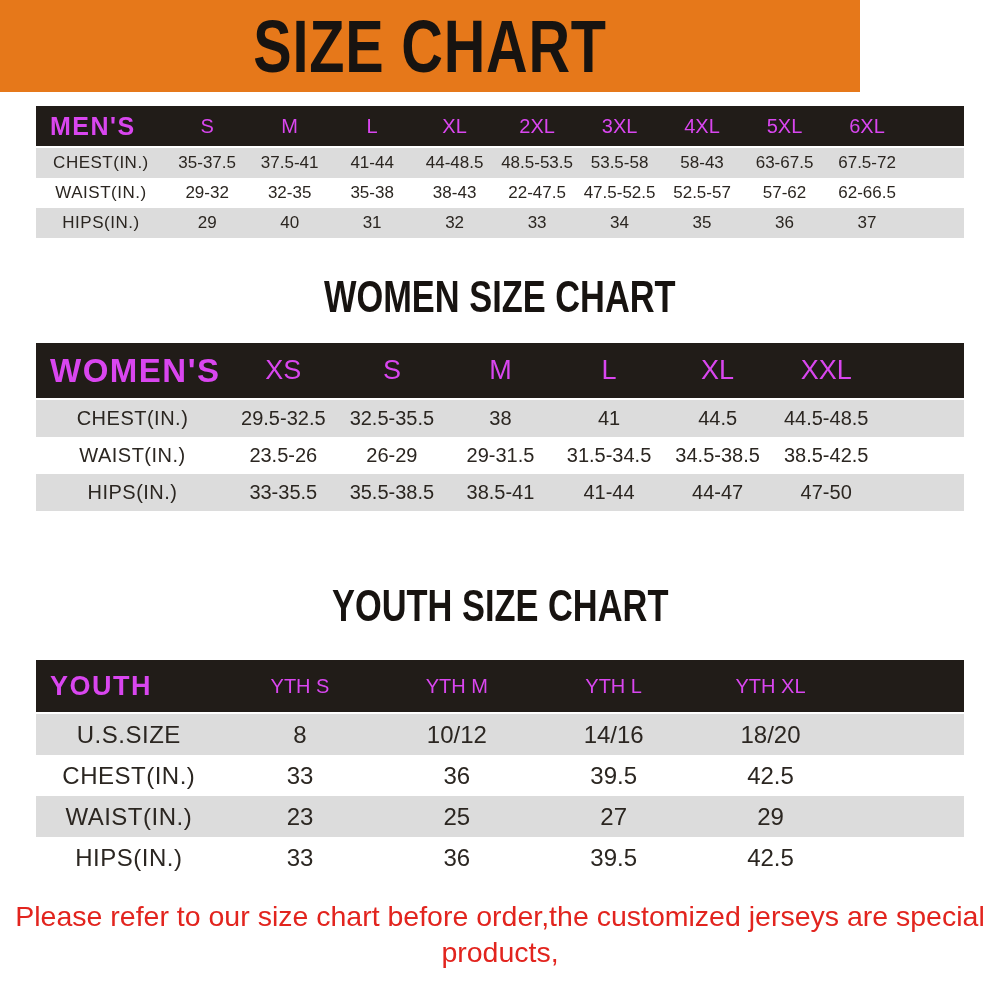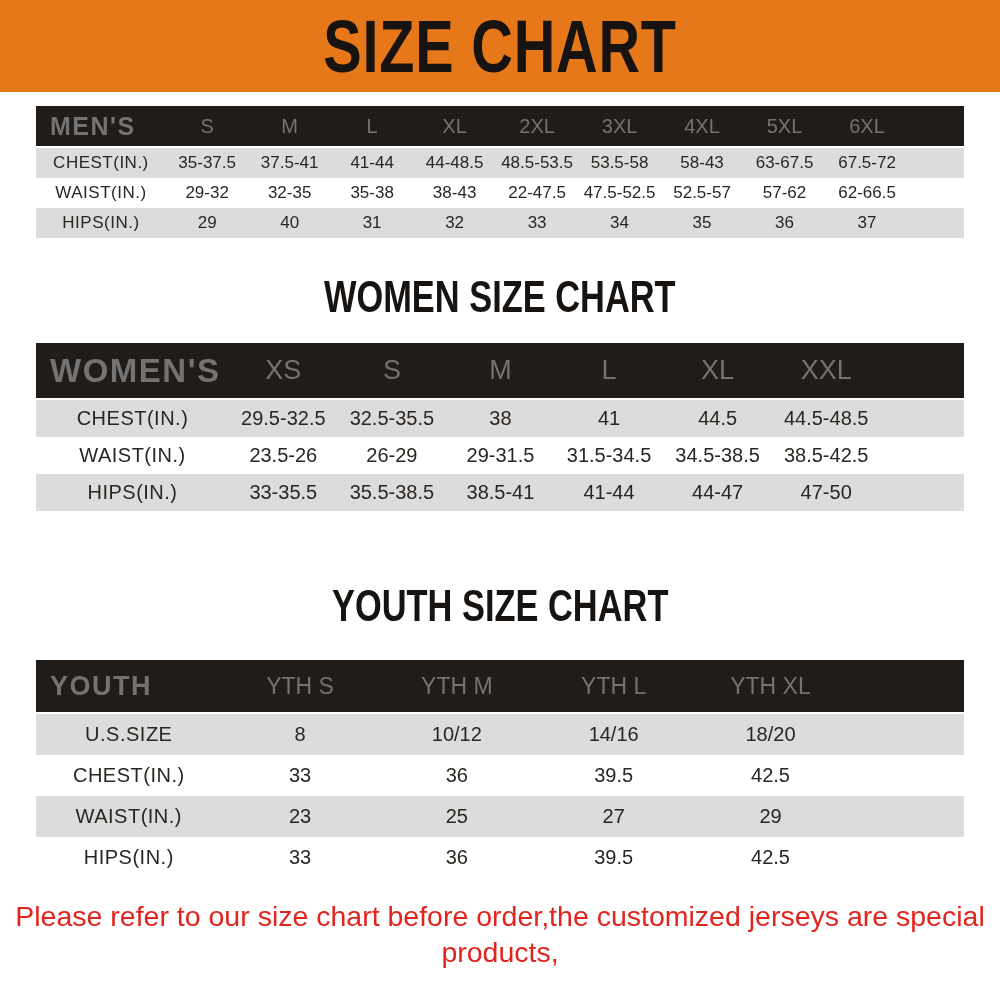--- a/index.html
+++ b/index.html
@@ -2,21 +2,21 @@
 <html><head>
 <meta charset="utf-8">
 <style>
   html, body { margin:0; padding:0; background:#ffffff; }
   body {
     width:1000px; height:1000px; overflow:hidden;
     font-family:"Liberation Sans", sans-serif;
     -webkit-font-smoothing:antialiased;
   }
   .banner {
-    width:1000px; height:92px; background:#E6781A;
+    width:860px; height:92px; background:#E6781A;
     display:flex; align-items:center; justify-content:center;
   }
   .banner-text {
     display:inline-block; font-weight:bold; font-size:72px; color:#171310;
     transform:scale(0.80,1.04); letter-spacing:1px; white-space:nowrap;
   }
   .section-heading { text-align:center; margin:0; line-height:48px; }
   .heading-text {
     display:inline-block; font-weight:bold; font-size:43px; color:#171310;
     transform:scale(0.80,1.05); white-space:nowrap;
@@ -27,21 +27,21 @@
 
   .size-table {
     width:928px; margin:0 auto; border-collapse:separate; border-spacing:0;
     table-layout:fixed;
   }
   .t-men   { margin-top:14px; }
   .t-women { margin-top:16px; }
   .t-youth { margin-top:24px; }
 
   .size-table thead th {
-    background:#211C18; color:#737373; font-weight:normal; text-align:center;
+    background:#211C18; color:#d946ef; font-weight:normal; text-align:center;
     border-bottom:2px solid #ffffff; padding:0;
   }
   .size-table th.corner {
     text-align:left; padding-left:14px; font-weight:bold; letter-spacing:1.5px;
   }
   .size-table td { text-align:center; color:#2B2621; padding:0; }
   .size-table tbody tr:nth-child(odd) td { background:#DCDCDC; }
   .size-table td.row-label { letter-spacing:0.5px; }
 
   .t-men thead th   { height:40px; font-size:20px; }
@@ -49,23 +49,23 @@
   .t-men td         { height:30px; font-size:17px; }
   .t-men col.col-label  { width:14%; }
   .t-men col.col-spacer { width:6%; }
 
   .t-women thead th   { height:55px; font-size:27px; }
   .t-women th.corner  { font-size:33px; }
   .t-women td         { height:37px; font-size:20px; }
   .t-women col.col-label  { width:20.8%; }
   .t-women col.col-spacer { width:9%; }
 
-  .t-youth thead th   { height:52px; font-size:23px; }
+  .t-youth thead th   { height:52px; font-size:20px; }
   .t-youth th.corner  { font-size:27px; }
-  .t-youth td         { height:41px; font-size:20px; }
+  .t-youth td         { height:41px; font-size:24px; }
   .t-youth col.col-label  { width:20%; }
   .t-youth col.col-spacer { width:12.4%; }
 
   .disclaimer {
     margin-top:20px; text-align:center; color:#E2241E;
     font-size:28.5px; line-height:36px; font-weight:normal;
   }
 </style>
 </head>
 <body>

